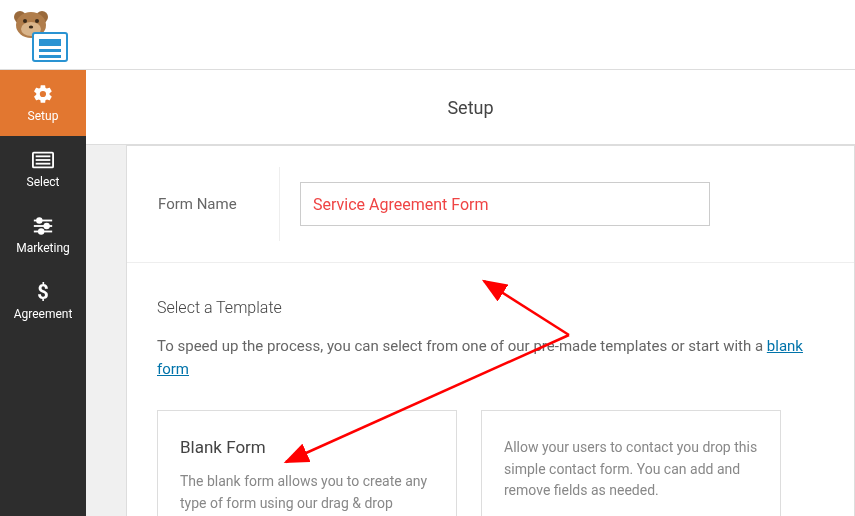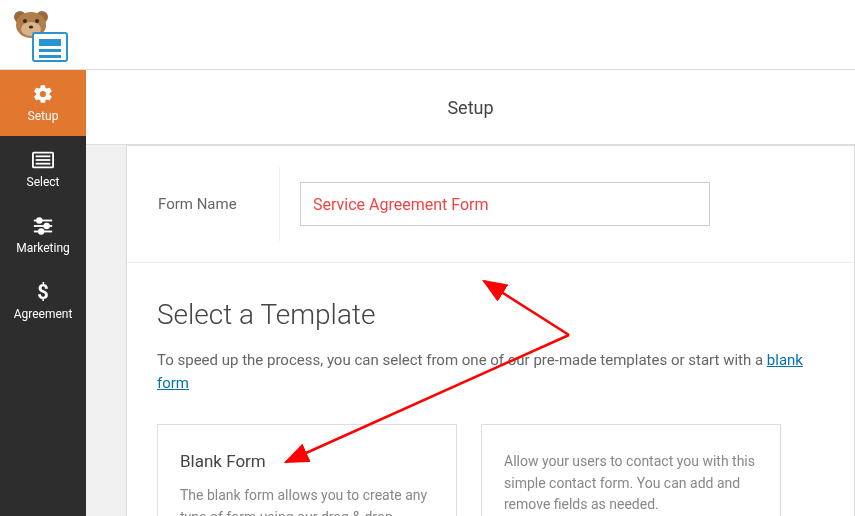--- a/index.html
+++ b/index.html
@@ -138,21 +138,21 @@
     border: 1px solid #ccc;
     padding: 0 12px;
     font-size: 16px;
     color: #ef4444;
     font-family: inherit;
   }
   .template-section {
     padding: 35px 30px 30px 30px;
   }
   .template-heading {
-    font-size: 28px;
+    font-size: 16px;
     font-weight: 300;
     color: #444;
     margin-bottom: 18px;
   }
   .template-intro {
     font-size: 15px;
     color: #666;
     margin-bottom: 30px;
     line-height: 1.5;
   }
@@ -281,21 +281,21 @@
           <p class="template-intro">
             <span>To speed up the process, you can select from one of our pre-made templates or start with a </span><a href="#">blank form</a>
           </p>
 
           <div class="template-grid">
             <div class="template-card">
               <div class="template-card-title">Blank Form</div>
               <div class="template-card-desc">The blank form allows you to create any type of form using our drag &amp; drop builder.</div>
             </div>
             <div class="template-card">
-              <div class="template-card-desc">Allow your users to contact you with this simple contact form. You can add and remove fields as needed.</div>
+              <div class="template-card-desc">Allow your users to contact you drop this simple contact form. You can add and remove fields as needed.</div>
             </div>
           </div>
         </div>
 
       </div>
 
       <svg class="annotation" style="left:0; top:0;" width="769" height="446">
         <defs>
           <marker id="arrowhead" markerWidth="10" markerHeight="8" refX="9" refY="4" orient="auto">
             <polygon points="0 0, 10 4, 0 8" fill="#ff0000"></polygon>

